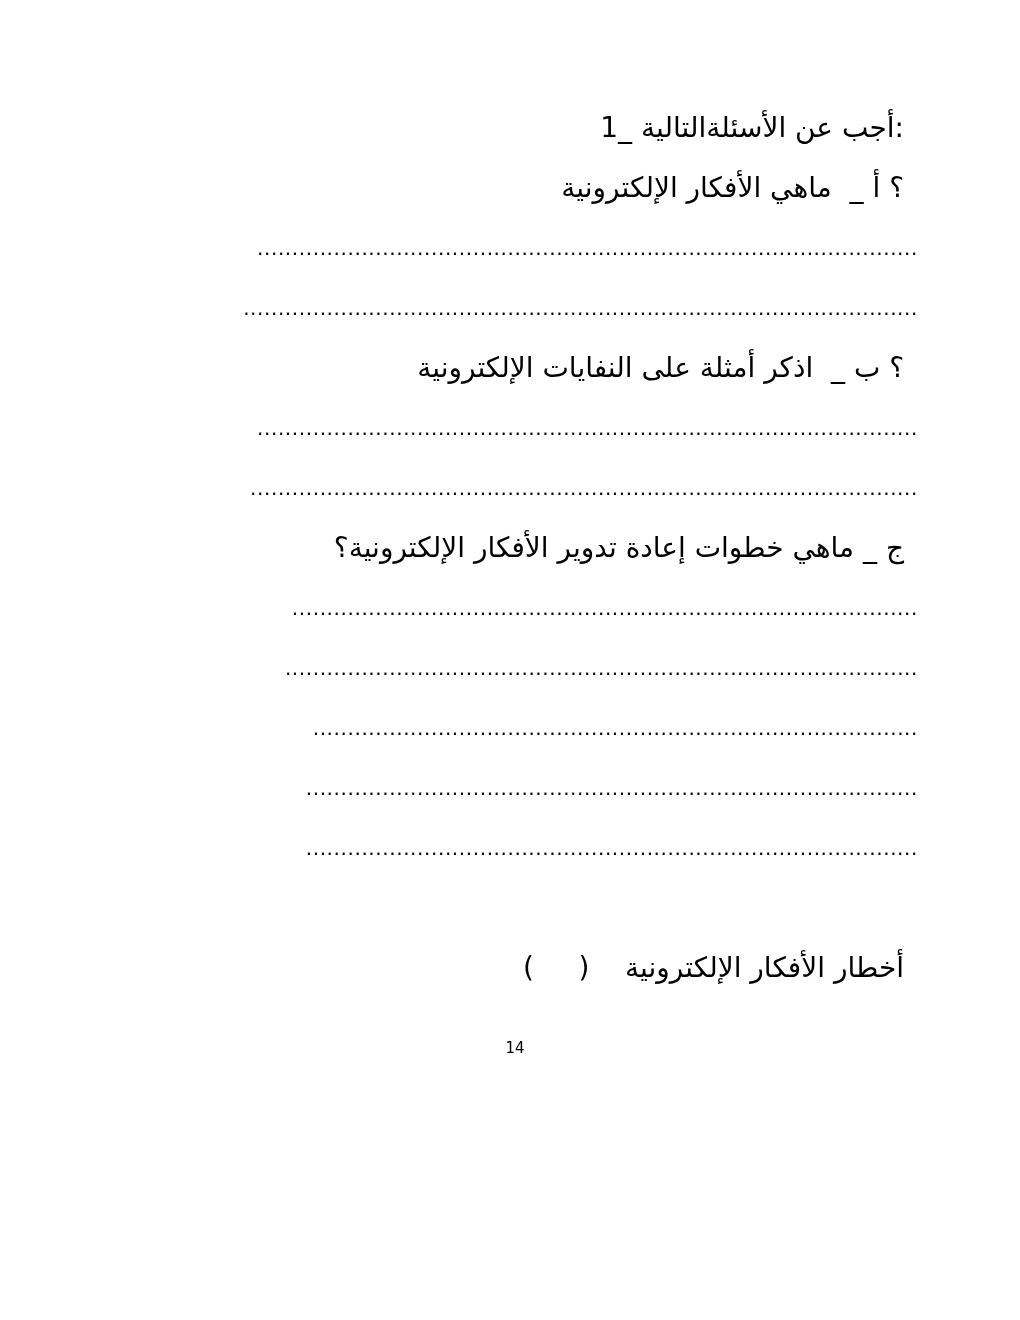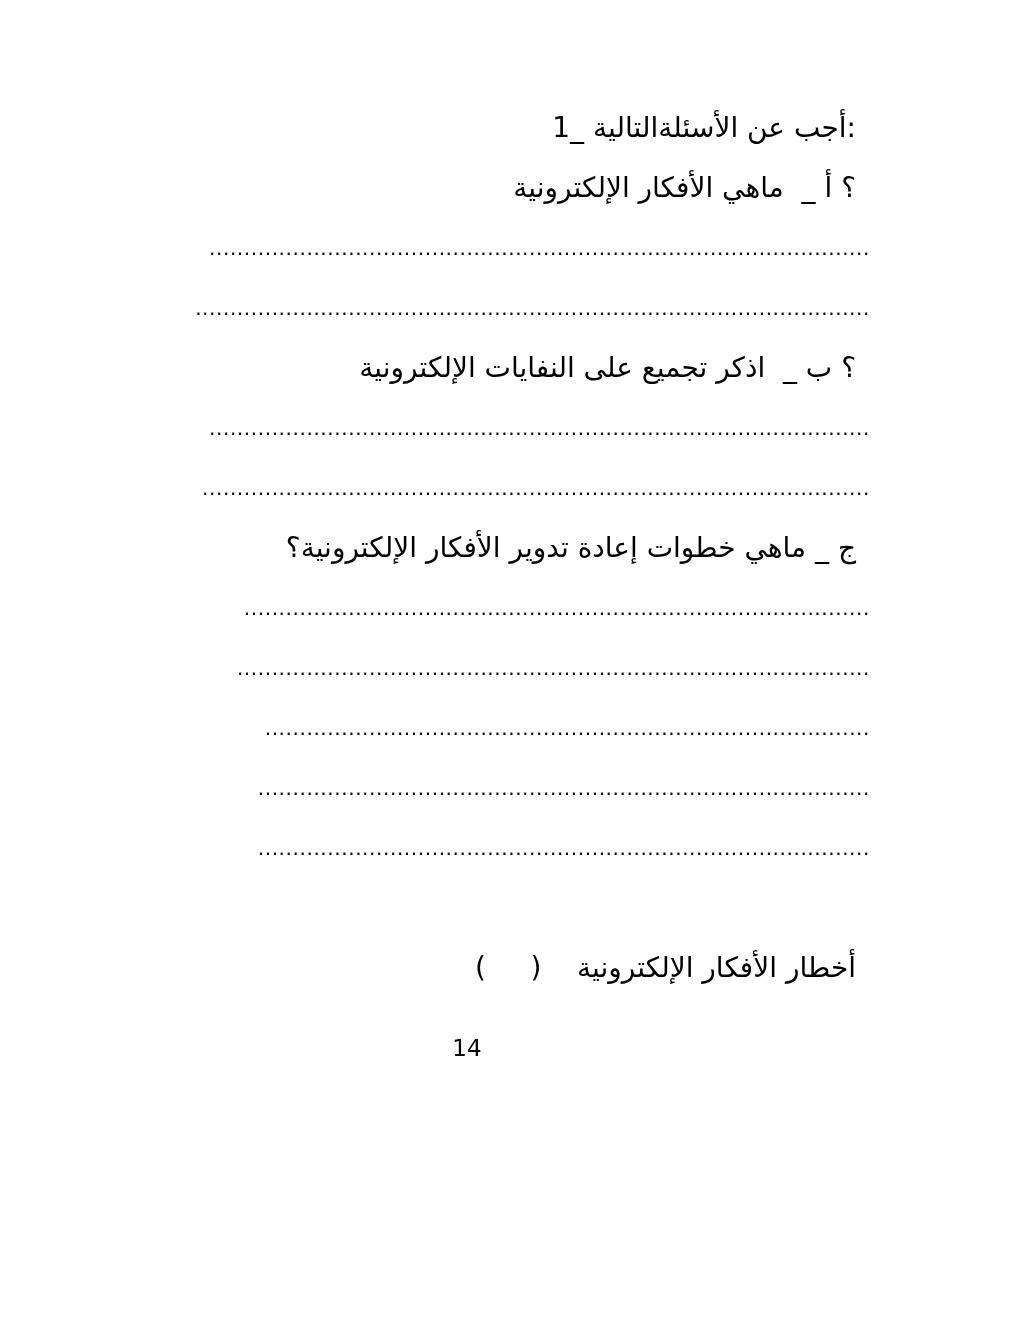--- a/index.html
+++ b/index.html
@@ -9,20 +9,21 @@
     background: #ffffff;
     color: #000000;
     font-family: "DejaVu Sans", sans-serif;
     overflow: hidden;
   }
   .doc {
     box-sizing: border-box;
     width: 968px;
     height: 1320px;
     padding: 98px 112px 12px 90px;
+    margin-left: 48px;
   }
   .line {
     height: 60px;
     line-height: 60px;
     text-align: right;
     white-space: pre-wrap;
     font-size: 28px;
   }
   .arabic { direction: rtl; unicode-bidi: embed; }
   .dots {
@@ -30,40 +31,40 @@
     font-size: 20px;
     letter-spacing: 0.6px;
     margin-right: -14px;
     overflow: hidden;
     white-space: nowrap;
   }
   .spacer { height: 60px; }
   .pagenum {
     margin-top: 38px;
     text-align: center;
-    font-size: 23px;
+    font-size: 15px;
     line-height: 24px;
     
     transform: translateX(-6px);
   }
 </style>
 </head>
 <body>
 
 <div class="doc">
 
   <div class="line arabic" dir="rtl">:أجب عن الأسئلةالتالية _1</div>
 
   <div class="line arabic" dir="rtl">؟ أ _  ماهي الأفكار الإلكترونية</div>
 
   <div class="line dots" dir="rtl">...............................................................................................</div>
 
   <div class="line dots" dir="rtl">.................................................................................................</div>
 
-  <div class="line arabic" dir="rtl">؟ ب _  اذكر تجميع على النفايات الإلكترونية</div>
+  <div class="line arabic" dir="rtl">؟ ب _  اذكر أمثلة على النفايات الإلكترونية</div>
 
   <div class="line dots" dir="rtl">...............................................................................................</div>
 
   <div class="line dots" dir="rtl">................................................................................................</div>
 
   <div class="line arabic" dir="rtl">ج _ ماهي خطوات إعادة تدوير الأفكار الإلكترونية؟</div>
 
   <div class="line dots" dir="rtl">..........................................................................................</div>
 
   <div class="line dots" dir="rtl">...........................................................................................</div>

